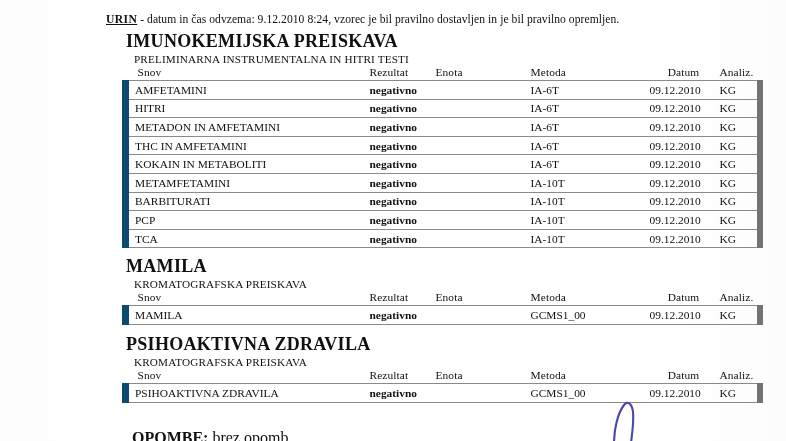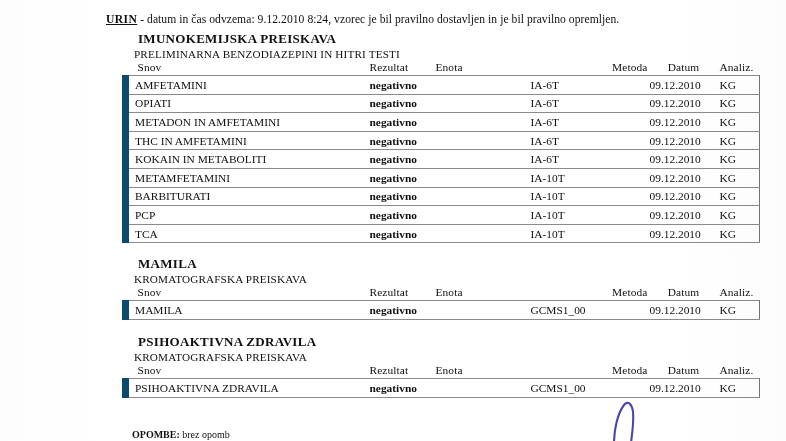--- a/index.html
+++ b/index.html
@@ -49,23 +49,23 @@
   }
 
   
   .section {
     position: absolute;
     left: 122px;
     width: 634px;
   }
   .section-title {
     font-weight: bold;
-    font-size: 13px;
+    font-size: 18px;
     letter-spacing: 0.3px;
-    margin: 0 0 1px 16px;
+    margin: 0 0 1px 4px;
     white-space: nowrap;
   }
   .section-subtitle {
     font-size: 11.2px;
     letter-spacing: 0.15px;
     margin: 0 0 1px 12px;
     white-space: nowrap;
   }
 
   
@@ -84,48 +84,48 @@
 
   table.lab thead th {
     font-weight: normal;
     text-align: left;
     padding: 0 0 2px 0;
     border: none;
     white-space: nowrap;
     letter-spacing: 0.1px;
   }
   table.lab thead th.h-snov     { padding-left: 12px; }
-  table.lab thead th.h-metoda   { padding-left: 2px; text-align: right; }
+  table.lab thead th.h-metoda   { padding-left: 2px; }
   table.lab thead th.h-datum    { padding-left: 2px; text-align: center; }
   table.lab thead th.h-analiz   { padding-left: 2px; font-family: Liberation Serif, serif; }
 
   table.lab tbody td {
     border: 1px solid #8a8a8a;
     border-left: none;
     border-right: none;
     padding: 1.5px 0 1.5px 0;
     height: 14.6px;
     white-space: nowrap;
     overflow: hidden;
   }
   table.lab tbody td.c1 { border-left: 7px solid #0c4a6e; padding-left: 6px; }
-  table.lab tbody td.c6 { border-right: 1px solid #737373; padding-left: 2px; }
+  table.lab tbody td.c6 { border-right: 6px solid #737373; padding-left: 2px; }
   table.lab tbody td.c2 { font-weight: bold; }
   table.lab tbody td.c4 { padding-left: 2px; }
   table.lab tbody td.c5 { padding-left: 2px; }
 
   
   table.lab tbody tr td.c1 { box-shadow: none; }
 
   
   .footer-note {
     position: absolute;
     left: 132px;
     top: 429px;
-    font-size: 10px;
+    font-size: 16px;
     white-space: nowrap;
     overflow: hidden;
     height: 12px;
   }
   .footer-note b { font-weight: bold; }
 
   
   .pen-mark {
     position: absolute;
     left: 604px;
@@ -142,21 +142,21 @@
 <div class="page"></div>
 
 <div class="doc">
 
   <div class="header-line">
     <span class="specimen">URIN</span><span> - datum in čas odvzema: 9.12.2010 8:24, vzorec je bil pravilno dostavljen in je bil pravilno opremljen.</span>
   </div>
 
   <div class="section" style="top:31px;">
     <div class="section-title">IMUNOKEMIJSKA PREISKAVA</div>
-    <div class="section-subtitle">PRELIMINARNA BENZODIAZEPINI IN HITRI TESTI</div>
+    <div class="section-subtitle">PRELIMINARNA INSTRUMENTALNA IN HITRI TESTI</div>
 
     <table class="lab">
       <colgroup>
         <col class="c-snov">
           <col class="c-rezultat">
           <col class="c-enota">
         <col class="c-metoda">
           <col class="c-datum">
           <col class="c-analiz">
       </colgroup>
@@ -173,21 +173,21 @@
       <tbody>
         <tr>
           <td class="c1">AMFETAMINI</td>
           <td class="c2">negativno</td>
           <td class="c3"></td>
           <td class="c4">IA-6T</td>
           <td class="c5">09.12.2010</td>
           <td class="c6">KG</td>
         </tr>
         <tr>
-          <td class="c1">OPIATI</td>
+          <td class="c1">HITRI</td>
           <td class="c2">negativno</td>
           <td class="c3"></td>
           <td class="c4">IA-6T</td>
           <td class="c5">09.12.2010</td>
           <td class="c6">KG</td>
         </tr>
         <tr>
           <td class="c1">METADON IN AMFETAMINI</td>
           <td class="c2">negativno</td>
           <td class="c3"></td>

